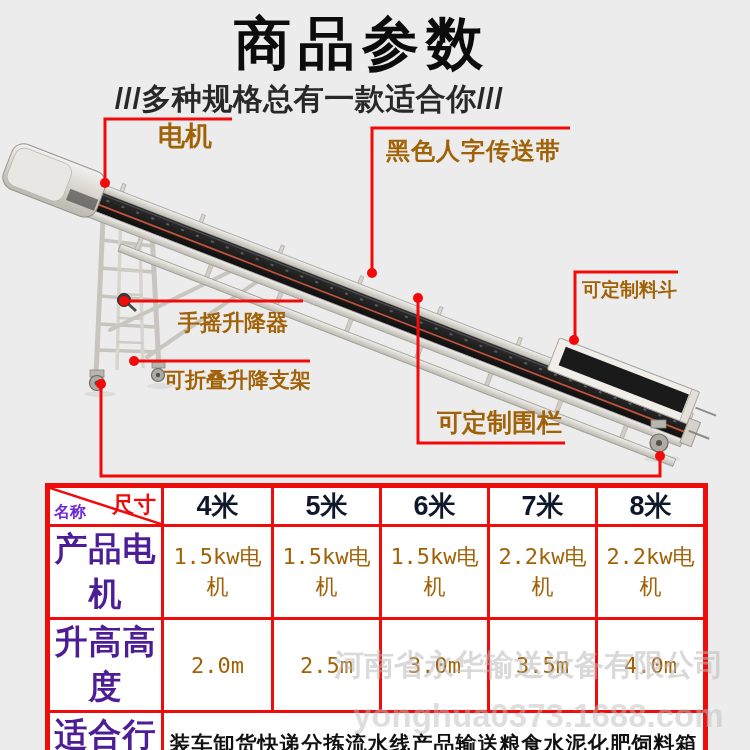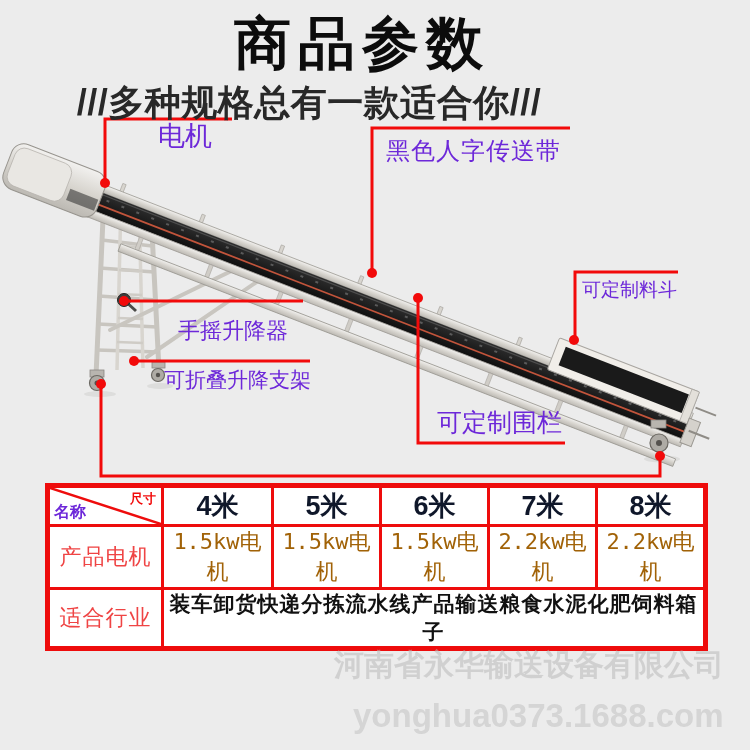--- a/index.html
+++ b/index.html
@@ -9,52 +9,52 @@
     font-family:"Liberation Sans", sans-serif;
   }
   
   .page-title {
     position:absolute; top:6px; left:0; width:724px; text-align:center;
     font-size:57px; font-weight:900; color:#0c0c0c; letter-spacing:7px;
     z-index:2;
   }
   .page-subtitle {
     position:absolute; top:79px; left:0; width:618px; text-align:center;
-    font-size:36px; font-weight:800; color:#282828; letter-spacing:0.5px;
+    font-size:30px; font-weight:800; color:#282828; letter-spacing:0.5px;
     z-index:2;
   }
   
   .figure-svg { position:absolute; top:0; left:0; z-index:1; }
   .callout-label {
-    position:absolute; color:#6d28d9; font-weight:400; white-space:nowrap;
+    position:absolute; color:#a16207; font-weight:700; white-space:nowrap;
     z-index:3; line-height:1;
   }
   .lbl-motor  { left:158px; top:123px; font-size:27px; }
   .lbl-belt   { left:386px; top:139px; font-size:24px; letter-spacing:1px; }
   .lbl-hopper { left:582px; top:280px; font-size:19px; }
-  .lbl-crank  { left:178px; top:320px; font-size:22px; }
+  .lbl-crank  { left:178px; top:312px; font-size:22px; }
   .lbl-stand  { left:164px; top:369px; font-size:21px; }
   .lbl-fence  { left:437px; top:410px; font-size:25px; }
   
   .spec-table {
     position:absolute; left:45px; top:483px; z-index:4;
     border-collapse:collapse; table-layout:fixed;
     background:#ffffff;
   }
   .spec-table td {
     border:3px solid #ee0c0c; text-align:center; vertical-align:middle;
     padding:0; overflow:hidden;
   }
   .spec-table { border:5px solid #ee0c0c; }
   .hdr-cell { color:#0f172a; font-weight:700; font-size:27px; }
-  .label-cell { color:#ef4444; font-weight:400; font-size:22px; letter-spacing:1px; }
+  .label-cell { color:#4c1d95; font-weight:700; font-size:33px; letter-spacing:1px; }
   .value-cell { color:#a16207; font-size:22px; font-family:"DejaVu Sans Mono", monospace; }
   .span-cell  { color:#111111; font-size:21px; font-weight:700; letter-spacing:1px; }
   .corner-cell { position:relative; }
-  .corner-size { position:absolute; top:2px; right:5px; color:#f20a0a; font-weight:700; font-size:13px; }
+  .corner-size { position:absolute; top:2px; right:5px; color:#f20a0a; font-weight:700; font-size:22px; }
   .corner-name { position:absolute; bottom:1px; left:4px; color:#6d28d9; font-weight:700; font-size:16px; }
   .corner-diag { position:absolute; top:0; left:0; width:100%; height:100%; }
   
   .watermark {
     position:absolute; z-index:5; pointer-events:none; white-space:nowrap;
     color:rgba(185,185,185,0.55); font-weight:700; line-height:1;
   }
   .wm1 { left:334px; top:650px; font-size:30px; letter-spacing:0; }
   .wm2 { left:353px; top:699px; font-size:33px; color:rgba(190,190,190,0.5);text-align:center; }
 </style>
@@ -229,20 +229,28 @@
   </tr>
   <tr style="height:37px;">
     <td class="label-cell">产品电机</td>
     <td class="value-cell">1.5kw电机</td>
     <td class="value-cell">1.5kw电机</td>
     <td class="value-cell">1.5kw电机</td>
     <td class="value-cell">2.2kw电机</td>
     <td class="value-cell">2.2kw电机</td>
   </tr>
   <tr style="height:37px;">
+    <td class="label-cell">升高高度</td>
+    <td class="value-cell">2.0m</td>
+    <td class="value-cell">2.5m</td>
+    <td class="value-cell">3.0m</td>
+    <td class="value-cell">3.5m</td>
+    <td class="value-cell">4.0m</td>
+  </tr>
+  <tr style="height:37px;">
     <td class="label-cell">适合行业</td>
     <td class="span-cell" colspan="5">装车卸货快递分拣流水线产品输送粮食水泥化肥饲料箱子</td>
   </tr>
 
 </tbody>
   </table>
 
 <div class="watermark wm1">河南省永华输送设备有限公司</div>
 <div class="watermark wm2">yonghua0373.1688.com</div>
 

